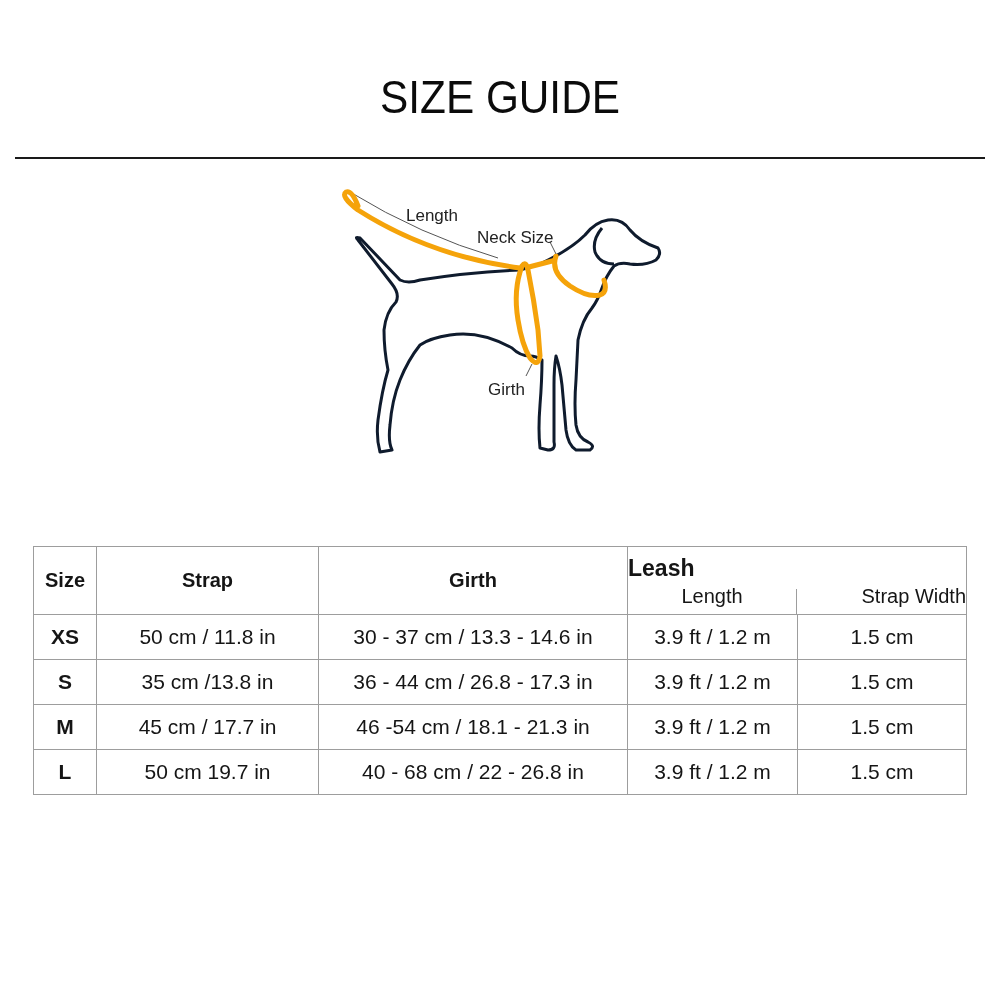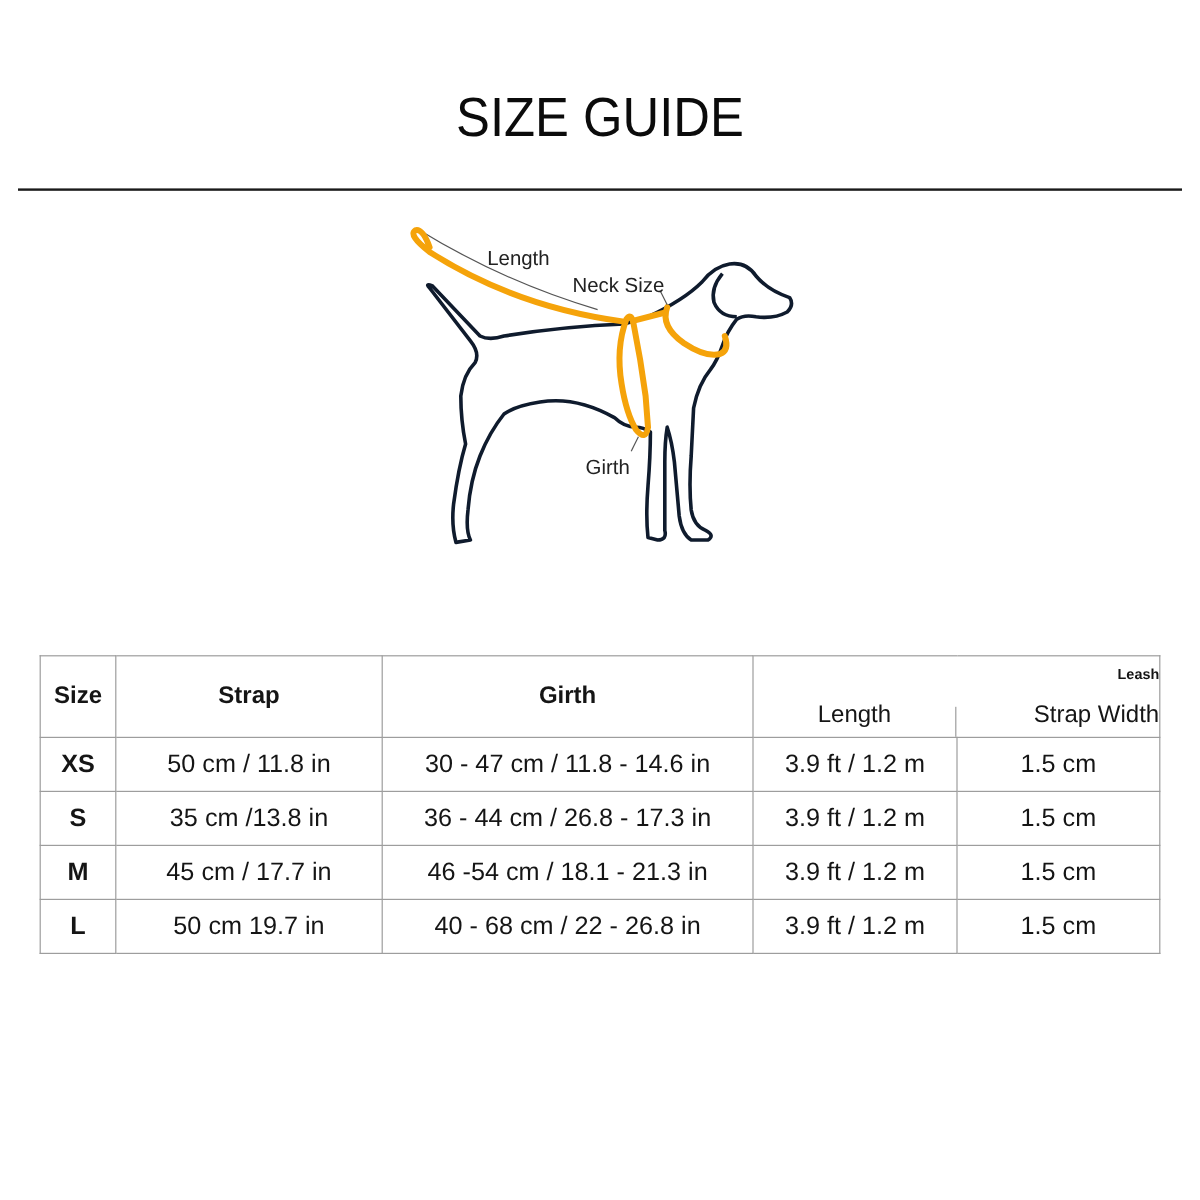--- a/index.html
+++ b/index.html
@@ -14,21 +14,21 @@
   .illus-label { position: absolute; font-size: 17px; color: #222; white-space: nowrap; }
   table.size-table { position: absolute; left: 33px; top: 546px; width: 933px;
            border-collapse: collapse; table-layout: fixed; }
   table.size-table td, table.size-table th { border: 1.5px solid #9d9d9d; text-align: center;
            vertical-align: middle; padding: 0; font-size: 21px; color: #151515; }
   table.size-table th { font-weight: 700; font-size: 20px; }
   .hdr-row { height: 67px; }
   .data-row { height: 45px; }
   .size-cell { font-weight: 700; font-size: 19px; }
   .leash-head { position: relative; height: 67px; }
-  .leash-title { position: absolute; top: 8px; left: 0; right: 0; text-align: right; font-weight: 700; font-size: 12px; }
+  .leash-title { position: absolute; top: 8px; left: 0; right: 0; text-align: left; font-weight: 700; font-size: 23px; }
   .leash-sub { position: absolute; top: 38px; font-weight: 400; font-size: 20px; white-space: nowrap; }
   .leash-sub.len { left: 0; width: 168px; text-align: center; }
   .leash-sub.strap { left: 170px; width: 168px; text-align: right; }
   .leash-split { position: absolute; left: 168px; top: 42px; width: 1px; height: 25px; background: #9d9d9d; }
 </style>
 </head>
 <body>
 
 <div class="title">SIZE GUIDE</div>
 <div class="divider"></div>
@@ -84,21 +84,21 @@
         <div class="leash-title">Leash</div>
         <div class="leash-sub len">Length</div>
         <div class="leash-split"></div>
         <div class="leash-sub strap">Strap Width</div>
       </div>
     </th>
   </tr>
   <tr class="data-row">
     <td class="size-cell">XS</td>
     <td>50 cm / 11.8 in</td>
-    <td>30 - 47 cm / 11.8 - 14.6 in</td>
+    <td>30 - 37 cm / 13.3 - 14.6 in</td>
     <td>3.9 ft / 1.2 m</td>
     <td>1.5 cm</td>
   </tr>
   <tr class="data-row">
     <td class="size-cell">S</td>
     <td>35 cm /13.8 in</td>
     <td>36 - 44 cm / 26.8 - 17.3 in</td>
     <td>3.9 ft / 1.2 m</td>
     <td>1.5 cm</td>
   </tr>

